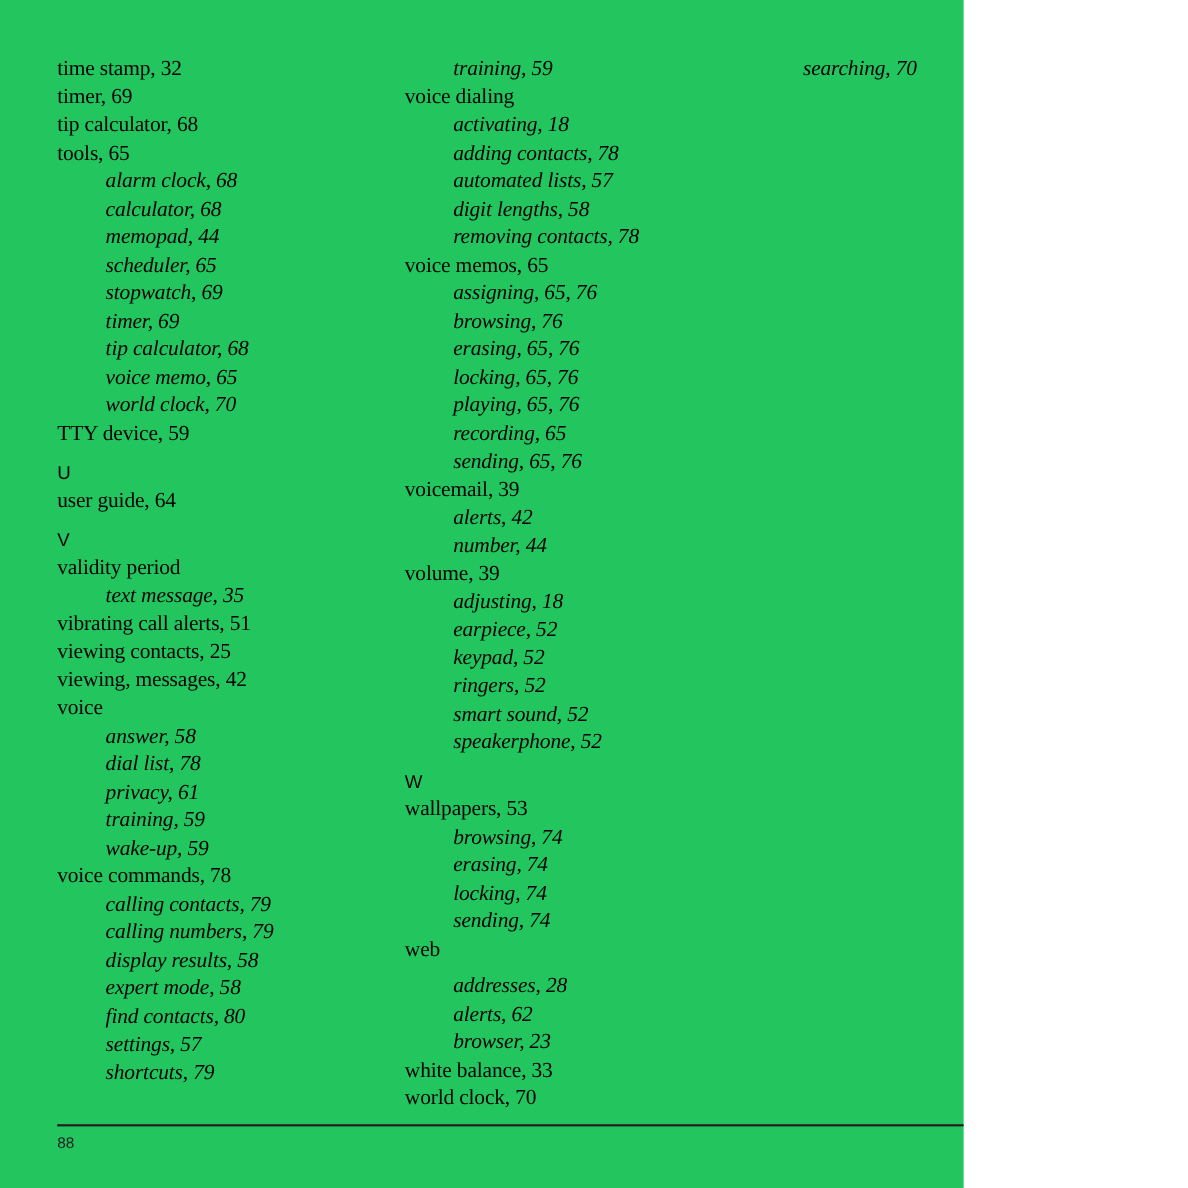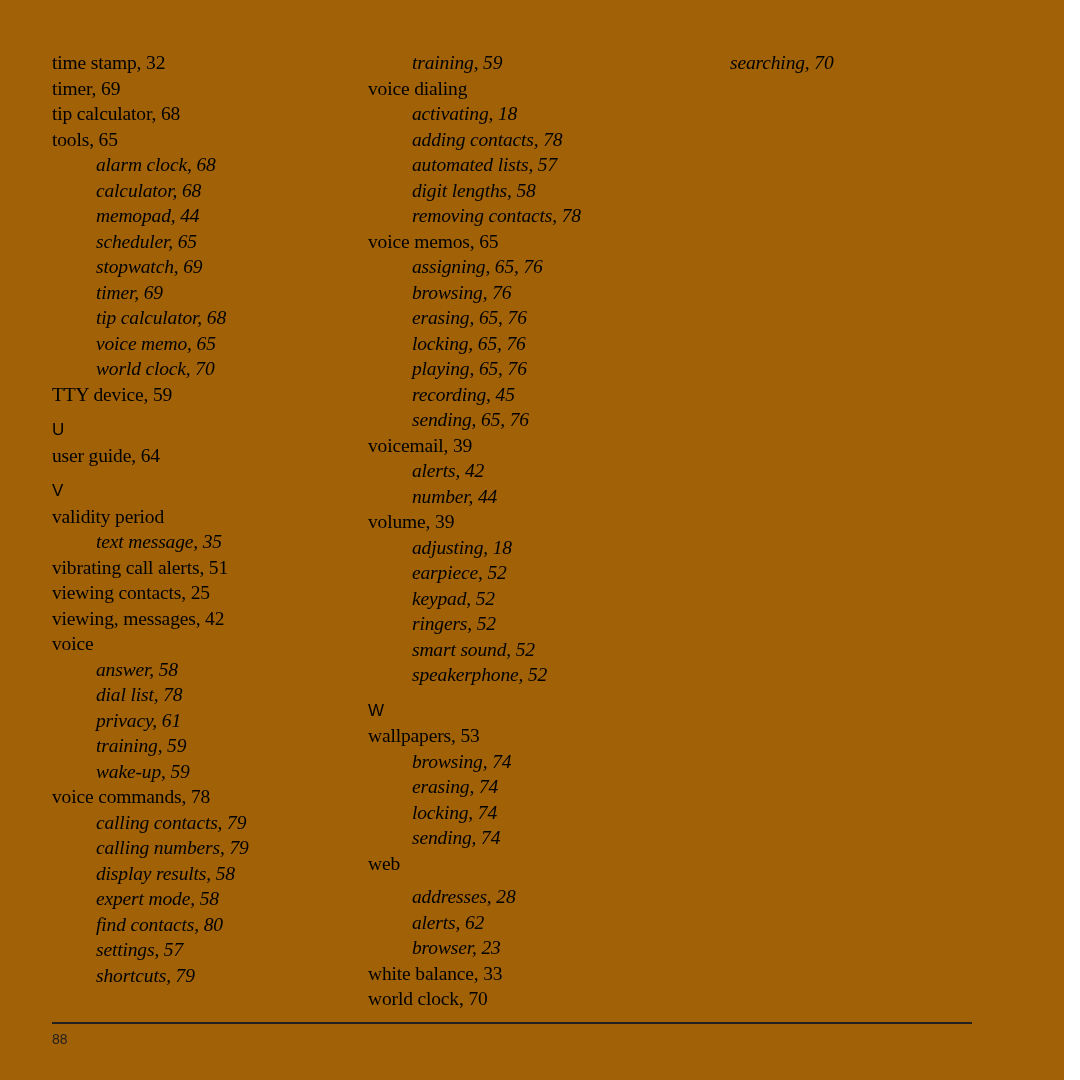--- a/index.html
+++ b/index.html
@@ -2,23 +2,23 @@
 <html><head>
 <meta charset="utf-8">
 <style>
   html, body {
     margin: 0;
     padding: 0;
     background: #ffffff;
   }
   .page {
     position: relative;
-    width: 1064px;
+    width: 876px;
     height: 1080px;
-    background: #a16207;
+    background: #22c55e;
     overflow: hidden;
     font-family: "Liberation Serif", "DejaVu Serif", serif;
     color: #000000;
   }
   .columns {
     position: absolute;
     top: 50px;
     left: 0;
     width: 1080px;
   }
@@ -117,21 +117,21 @@
         <div class="entry lvl-2">adding contacts, 78</div>
         <div class="entry lvl-2">automated lists, 57</div>
         <div class="entry lvl-2">digit lengths, 58</div>
         <div class="entry lvl-2">removing contacts, 78</div>
         <div class="entry lvl-1">voice memos, 65</div>
         <div class="entry lvl-2">assigning, 65, 76</div>
         <div class="entry lvl-2">browsing, 76</div>
         <div class="entry lvl-2">erasing, 65, 76</div>
         <div class="entry lvl-2">locking, 65, 76</div>
         <div class="entry lvl-2">playing, 65, 76</div>
-        <div class="entry lvl-2">recording, 45</div>
+        <div class="entry lvl-2">recording, 65</div>
         <div class="entry lvl-2">sending, 65, 76</div>
         <div class="entry lvl-1">voicemail, 39</div>
         <div class="entry lvl-2">alerts, 42</div>
         <div class="entry lvl-2">number, 44</div>
         <div class="entry lvl-1">volume, 39</div>
         <div class="entry lvl-2">adjusting, 18</div>
         <div class="entry lvl-2">earpiece, 52</div>
         <div class="entry lvl-2">keypad, 52</div>
         <div class="entry lvl-2">ringers, 52</div>
         <div class="entry lvl-2">smart sound, 52</div>

